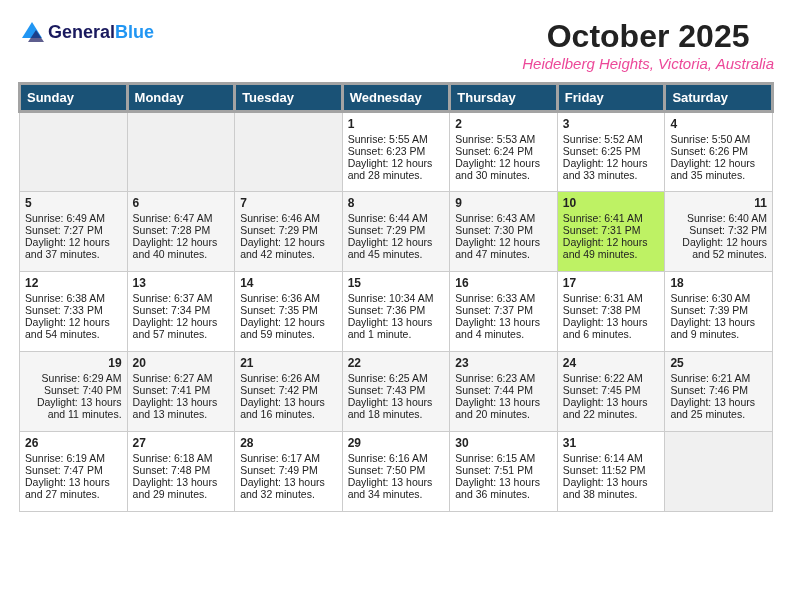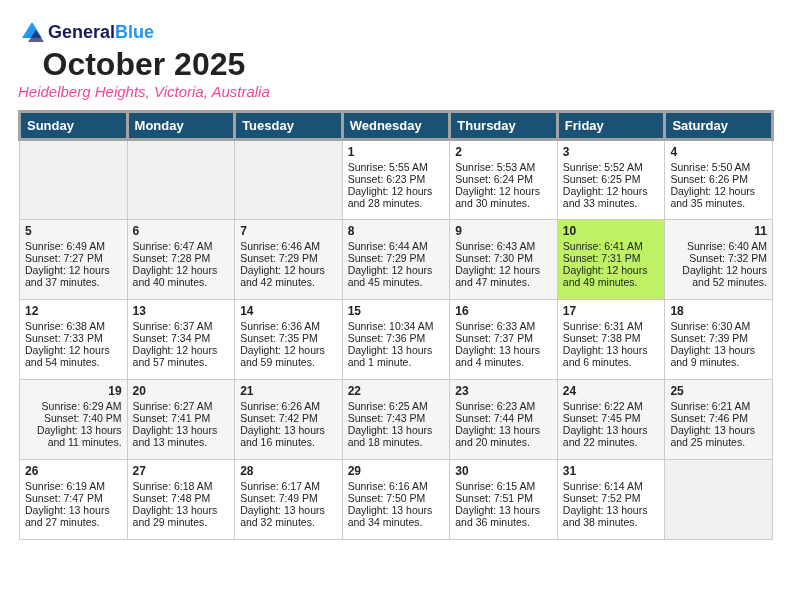--- a/index.html
+++ b/index.html
@@ -12,21 +12,20 @@
     }
     .page {
       width: 792px;
       padding: 18px 18px 10px 18px;
     }
     .header {
       display: flex;
       justify-content: space-between;
       align-items: flex-start;
       margin-bottom: 10px;
-      flex-direction: column;
     }
     .logo {
       display: flex;
       flex-direction: column;
       align-items: flex-start;
     }
     .logo-text {
       display: flex;
       align-items: center;
       font-size: 18px;
@@ -345,21 +344,21 @@
           <td>
             <span class="day-num">30</span>
             <div>Sunrise: 6:15 AM</div>
             <div>Sunset: 7:51 PM</div>
             <div>Daylight: 13 hours</div>
             <div>and 36 minutes.</div>
           </td>
           <td>
             <span class="day-num">31</span>
             <div>Sunrise: 6:14 AM</div>
-            <div>Sunset: 7:52 PM</div>
+            <div>Sunset: 11:52 PM</div>
             <div>Daylight: 13 hours</div>
             <div>and 38 minutes.</div>
           </td>
           <td class="empty"></td>
         </tr>
       </tbody>
   </table>
 </div>
 
 </body></html>

